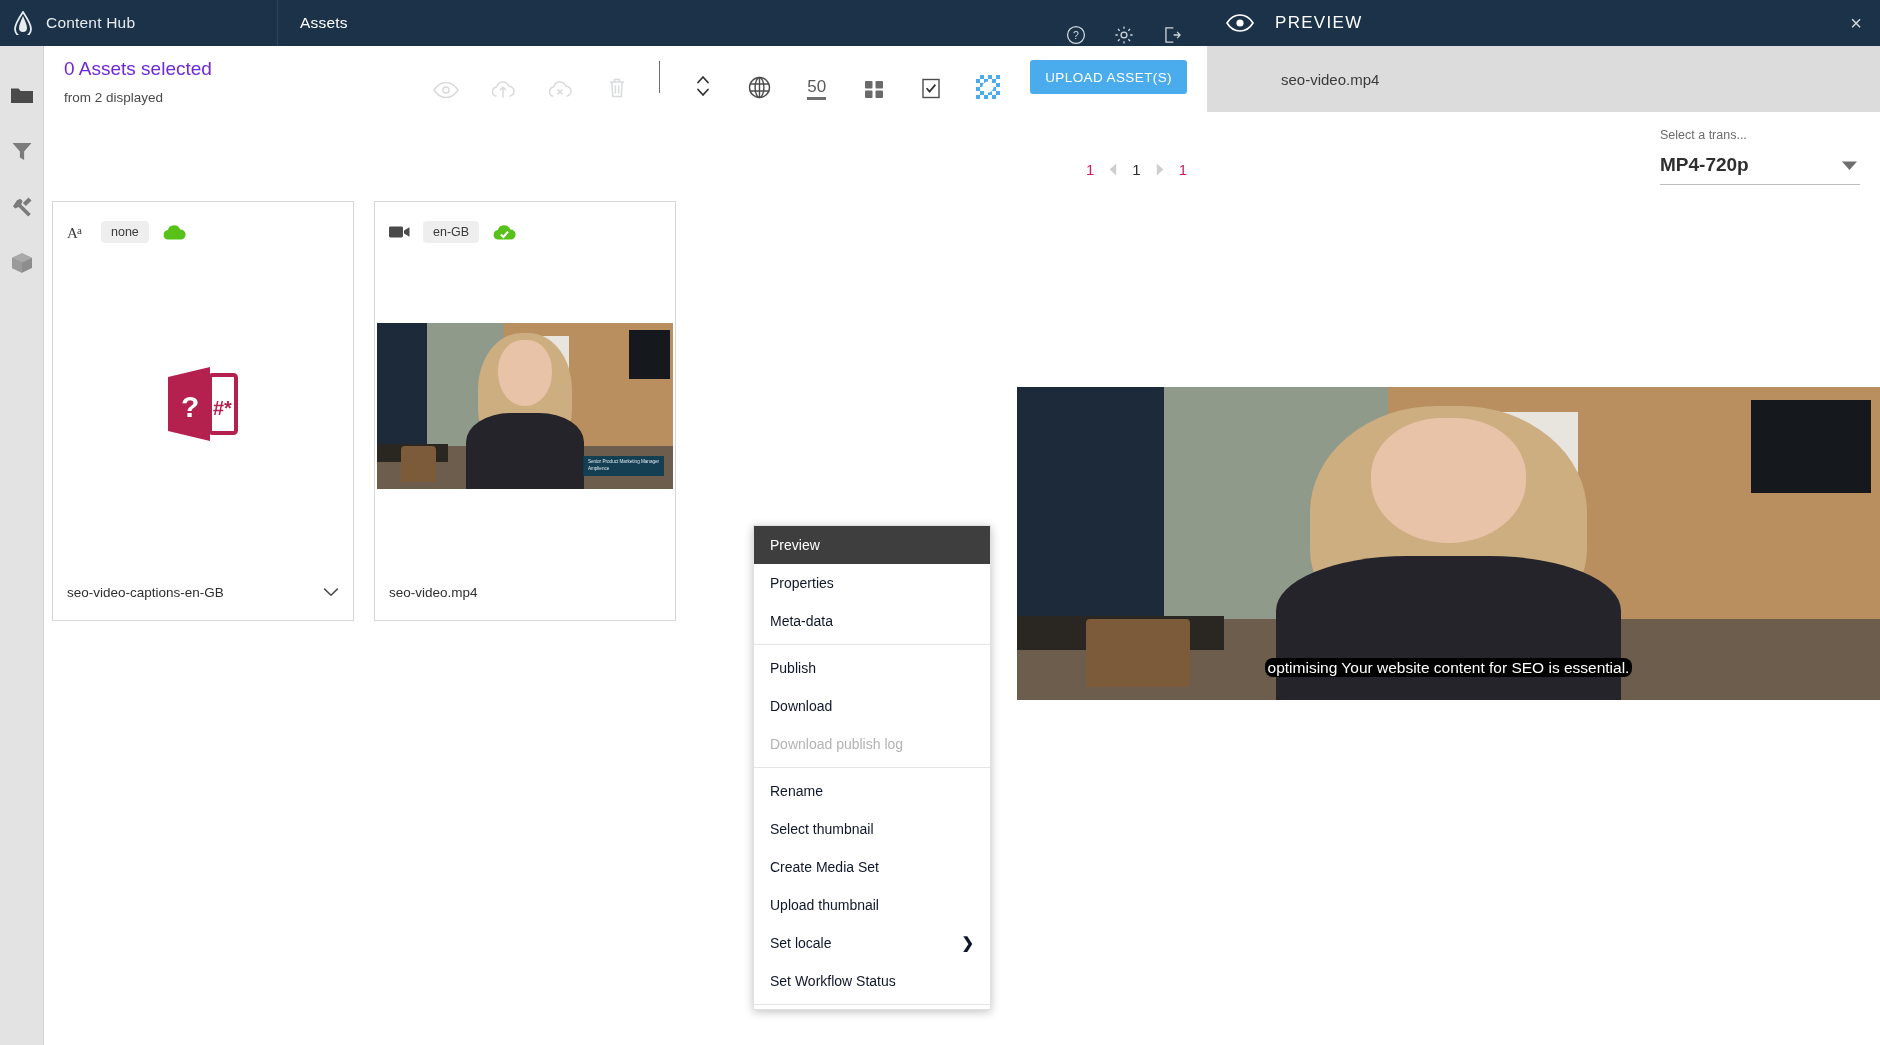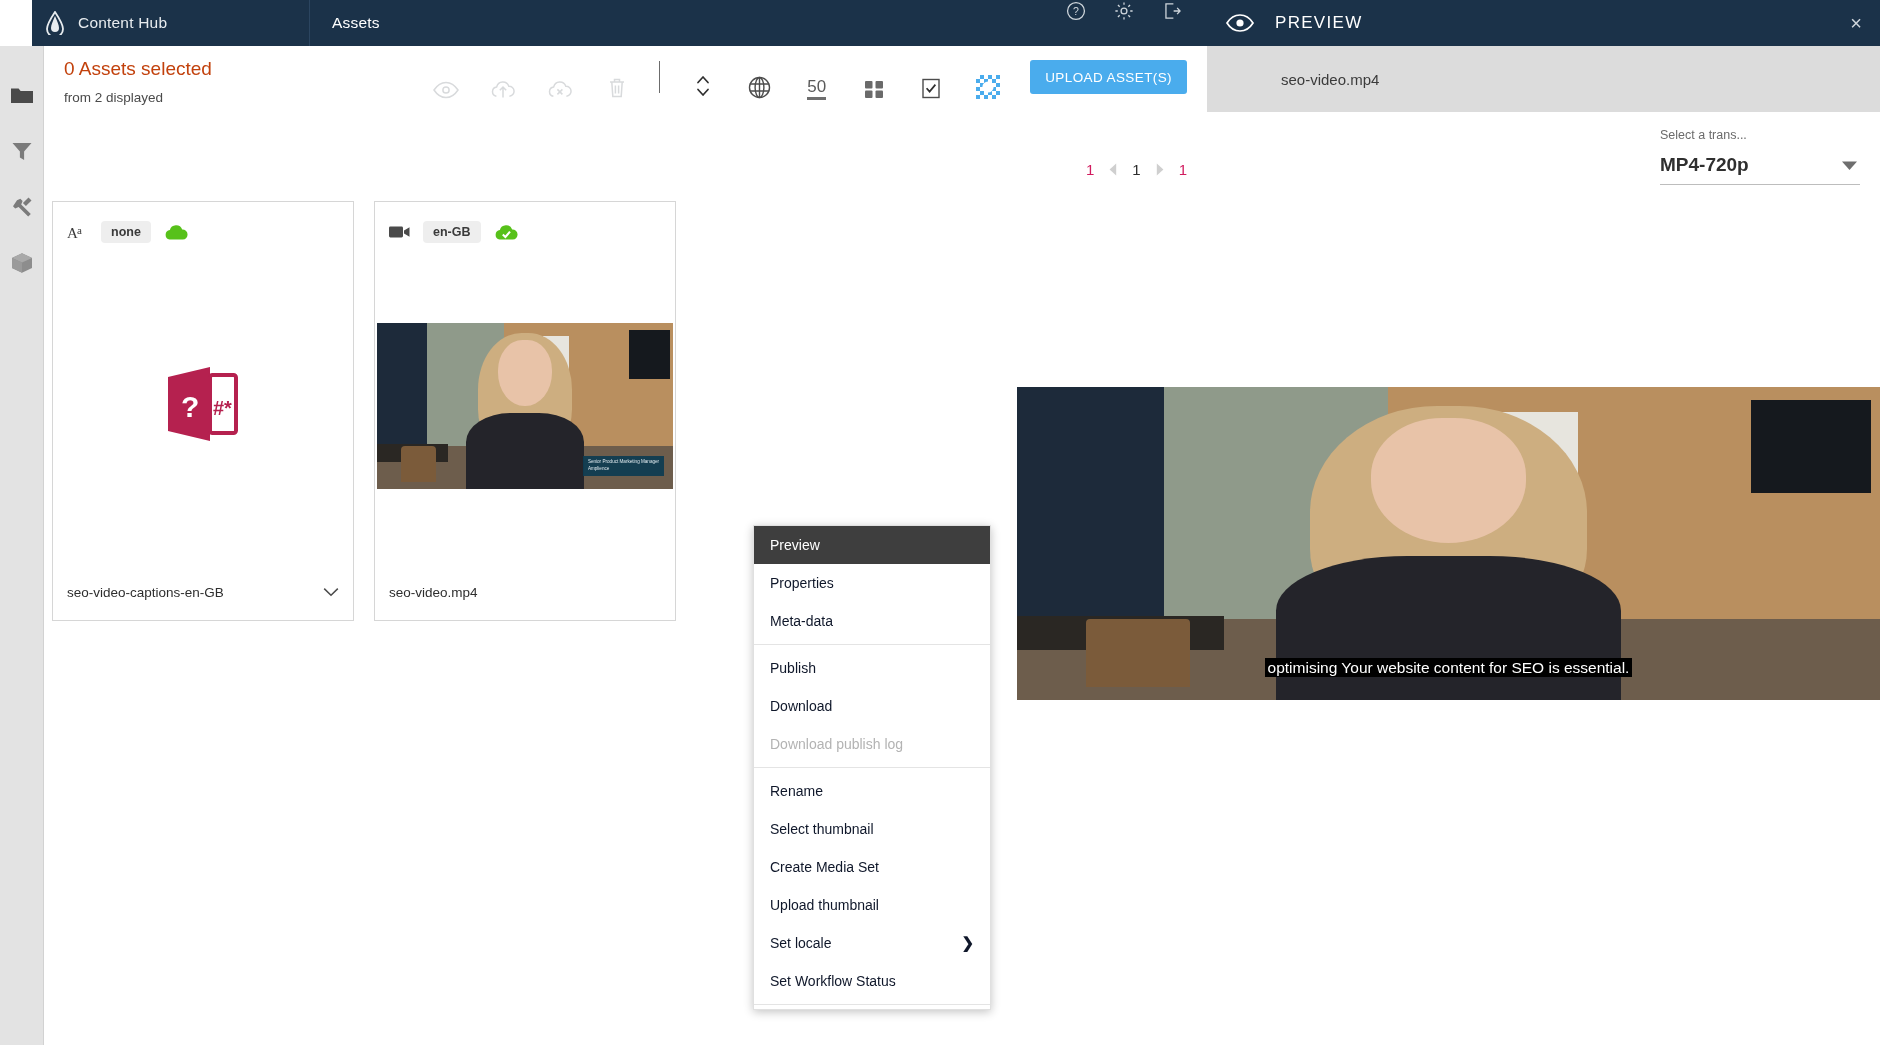--- a/index.html
+++ b/index.html
@@ -9,23 +9,22 @@
     background: #ffffff;
     overflow: hidden;
   }
   .app { position: relative; width: 1880px; height: 1045px; display: flex; }
 
   
   .left-region { position: relative; width: 1207px; height: 1045px; background:#fff; }
 
   
   .topbar {
-    height: 46px; background:#1b3249; display:flex; align-items:flex-start;
+    height: 46px; background:#1b3249; display:flex; align-items:flex-end;
     position: relative;
-    margin-left: 32px;
   }
   .brand-cell {
     width: 278px; height:46px; display:flex; align-items:center;
     border-right: 1px solid #2b4560; flex: 0 0 278px;
   }
   .logo-box { width:46px; height:46px; display:flex; align-items:center; justify-content:center; }
   .brand-text { color:#e8ecef; font-size:15.5px; letter-spacing:.2px; }
   .tab-assets {
     color:#ffffff; font-size:15.5px; padding-left: 22px; letter-spacing:.2px;
     height:46px; display:flex; align-items:center;
@@ -42,21 +41,21 @@
   }
   .rail-ico { width:26px; height:26px; display:flex; align-items:center; justify-content:center; cursor:pointer; }
 
   
   .content {
     position:absolute; left:44px; top:46px; width:1163px; height:999px; background:#fff;
   }
 
   
   .toolbar { position:relative; height:64px; }
-  .sel-title { position:absolute; left:20px; top:12px; font-size:19px; color:#c2410c; }
+  .sel-title { position:absolute; left:20px; top:12px; font-size:19px; color:#6d28d9; }
   .sel-sub   { position:absolute; left:20px; top:44px; font-size:13.5px; color:#4a4a4a; }
 
   .tools { position:absolute; right:20px; top:8px; display:flex; align-items:center; gap:0; height:46px; }
   .tool { width:57px; height:46px; display:flex; align-items:flex-end; justify-content:center; cursor:pointer; }
   .tool.disabled { cursor:default; }
   .vdiv { width:1px; height:32px; background:#6c6c6c; margin:0 14px; }
   .cnt50 { font-size:17px; color:#5a5a5a; border-bottom:3px solid #6e6e6e; padding-bottom:2px; line-height:1; }
   .upload-btn {
     margin-left:14px; background:#4aaced; color:#fff; border:none; border-radius:3px;
     height:34px; padding:0 15px; font-size:13.5px; letter-spacing:.4px; cursor:pointer;
@@ -71,21 +70,21 @@
 
   
   .grid { position:absolute; left:8px; top:155px; display:flex; gap:20px; }
   .card {
     width:302px; height:420px; border:1px solid #d6d6d6; background:#fff;
     position:relative; display:flex; flex-direction:column; cursor:pointer;
   }
   .card-head { display:flex; align-items:center; gap:12px; padding:14px 0 0 14px; height:46px; }
   .type-ico { width:22px; height:20px; display:flex; align-items:center; justify-content:center; }
   .chip {
-    background:#eeeeee; color:#3a3a3a; font-size:12.5px; padding:4px 10px; border-radius:4px;font-weight:bold;
+    background:#eeeeee; color:#3a3a3a; font-size:12.5px; padding:4px 10px; border-radius:4px;
   }
   .cloud-ok { width:26px; height:20px; }
   .card-body { flex:1; display:flex; align-items:center; justify-content:center; position:relative; }
   .card-foot { height:56px; display:flex; align-items:center; padding:0 14px; gap:3px; }
   .card-name { font-size:13.5px; color:#2e2e2e; flex:1; }
   .chev { width:16px; height:10px; cursor:pointer; }
 
   .thumb { width:296px; height:166px; position:relative; overflow:hidden; background:#2b2b2b; }
 
   
@@ -116,21 +115,21 @@
     display:flex; align-items:center; justify-content:space-between;
     border-bottom:1px solid #bdbdbd; padding:6px 2px 8px 0; margin-top:6px; cursor:pointer;
   }
   .pv-trans-val { font-size:19px; color:#2f2f2f;font-weight:bold; }
   .pv-video { position:absolute; left:1017px; top:387px; width:863px; height:313px; overflow:hidden; background:#1d1d1d; }
   .pv-caption {
     position:absolute; left:0; right:0; bottom:22px; text-align:center; pointer-events:none;
   }
   .pv-caption span {
     background:#000; color:#fff; font-size:15.5px; line-height:21px; padding:1px 3px;
-    box-decoration-break: clone; -webkit-box-decoration-break: clone;
+    box-decoration-break: clone; border-radius: 8px; -webkit-box-decoration-break: clone;
   }
 
   
   .still { position:absolute; inset:0; }
   .still .wall-left   { position:absolute; left:0;   top:0; width:17%; height:100%; background:#1d2a3a; }
   .still .wall-mid    { position:absolute; left:17%; top:0; width:26%; height:100%; background:#8f9a8a; }
   .still .wall-right  { position:absolute; left:43%; top:0; width:57%; height:100%; background:#b98f5f; }
   .still .window1     { position:absolute; left:46%; top:8%; width:9%; height:44%;  background:#e9e7e0; }
   .still .window2     { position:absolute; left:56%; top:8%; width:9%; height:44%;  background:#e7e5de; }
   .still .tv          { position:absolute; right:1%; top:4%; width:14%; height:30%; background:#15191e; }

